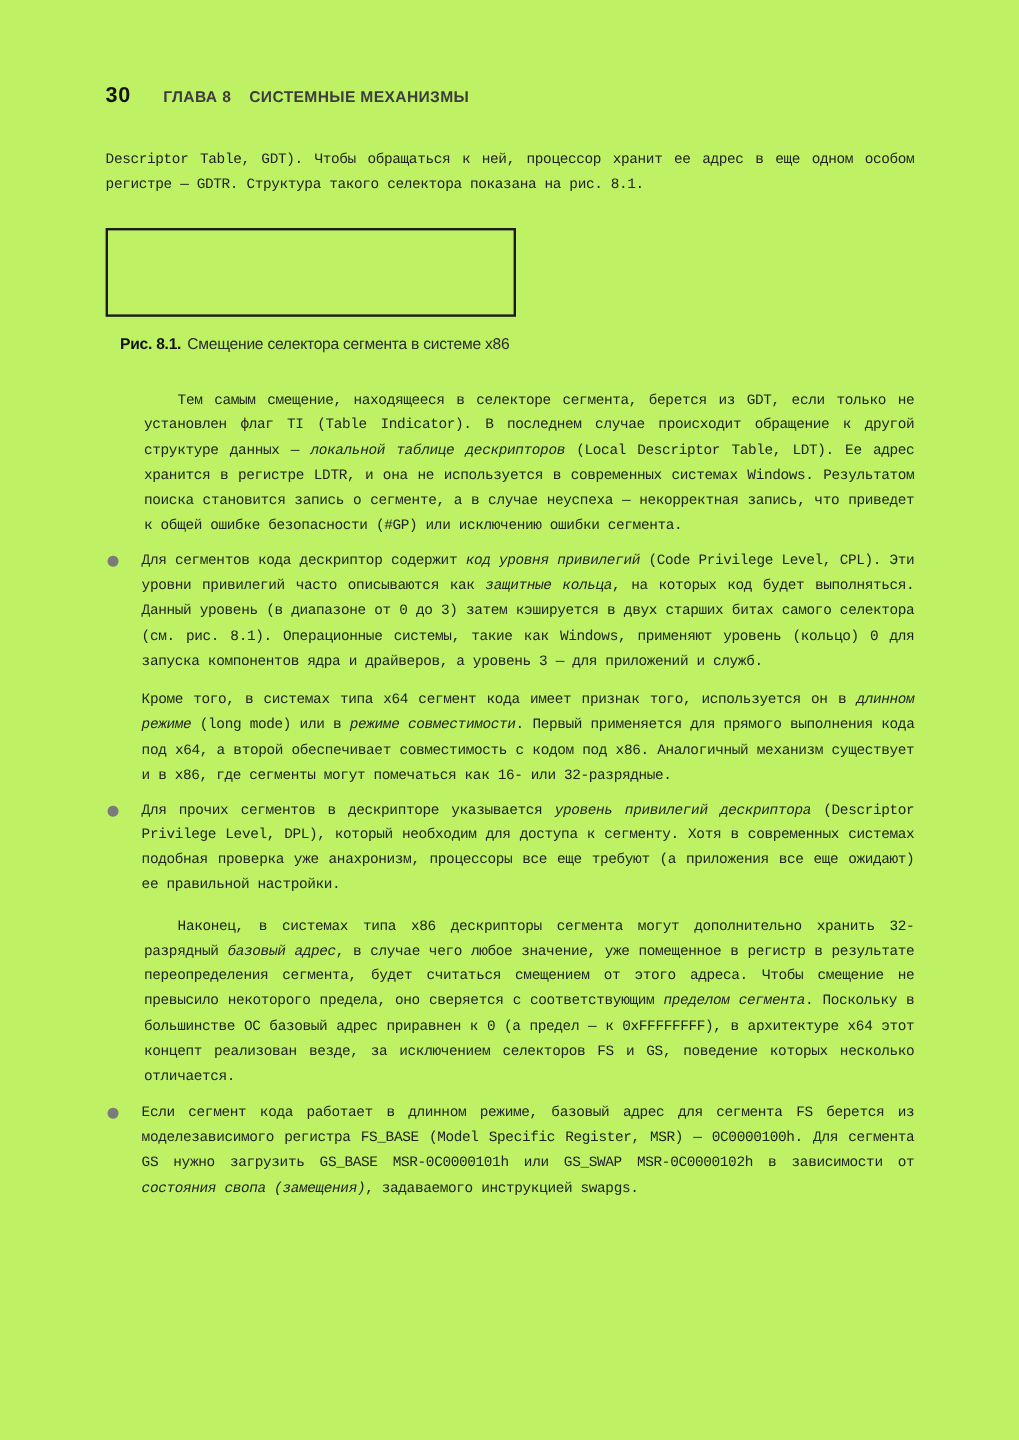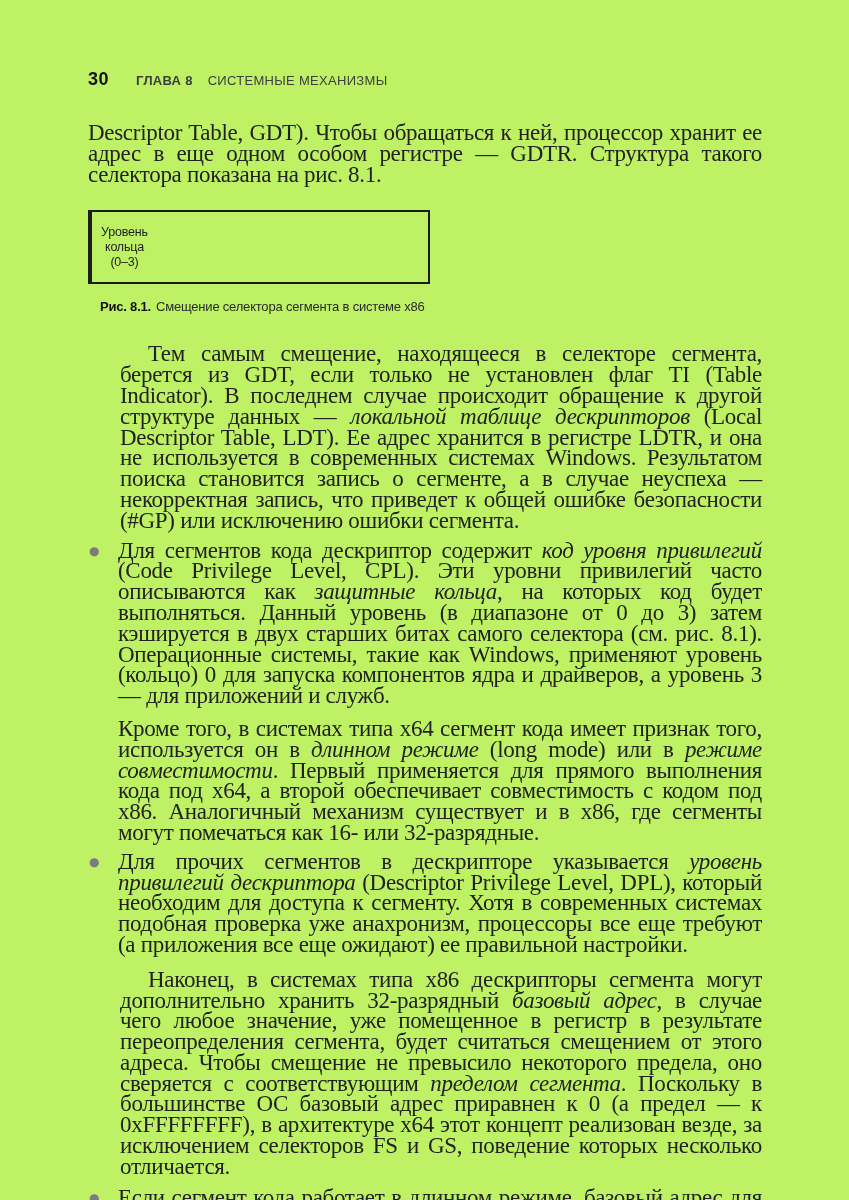--- a/index.html
+++ b/index.html
@@ -36,29 +36,29 @@
   }
   .chapter-label {
     font-size: 13px;
     font-weight: 700;
     color: #3d3d3d;
     letter-spacing: 0.3px;
     margin-right: 15px;
   }
   .chapter-title {
     font-size: 13px;
-    font-weight: 400;
+    font-weight: 700;
     color: #3d3d3d;
     letter-spacing: 0.3px;
   }
 
   
   .body {
-    font-family: Liberation Serif, serif;
-    font-size: 23px;
+    font-family: Liberation Mono, monospace;
+    font-size: 12px;
     line-height: 20.8px;
     letter-spacing: -0.3px;
     text-align: justify;
     color: #222222;
     margin: 0;
   }
   .indent { text-indent: 28px; margin-left: 32px; }
   .para1 { margin-bottom: 25px; }
   .para4 { margin-top: 14px; }
 
@@ -136,21 +136,20 @@
   <header class="running-head">
     <span class="pagenum">30</span>
     <span class="chapter-label">ГЛАВА 8</span>
     <span class="chapter-title">СИСТЕМНЫЕ МЕХАНИЗМЫ</span>
   </header>
 
   <p class="body para1"><span>Descriptor Table, GDT). Чтобы обращаться к ней, процессор хранит ее адрес в еще одном особом регистре — GDTR. Структура такого селектора показана на рис. 8.1.</span></p>
 
   <div class="figure">
     <div class="selector-box">
-      <div class="cell">Уровень кольца (0–3)</div>
     </div>
     <p class="caption"><b>Рис. 8.1.</b><span>Смещение селектора сегмента в системе x86</span></p>
   </div>
 
   <p class="body indent"><span>Тем самым смещение, находящееся в селекторе сегмента, берется из GDT, если только не установлен флаг TI (Table Indicator). В последнем случае происходит обращение к другой структуре данных — </span><i>локальной таблице дескрипторов</i><span> (Local Descriptor Table, LDT). Ее адрес хранится в регистре LDTR, и она не используется в современных системах Windows. Результатом поиска становится запись о сегменте, а в случае неуспеха — некорректная запись, что приведет к общей ошибке безопасности (#GP) или исключению ошибки сегмента.</span></p>
 
   <ul class="bullets">
     <li>
       <span class="marker">●</span>
       <p class="body"><span>Для сегментов кода дескриптор содержит </span><i>код уровня привилегий</i><span> (Code Privilege Level, CPL). Эти уровни привилегий часто описываются как </span><i>защитные кольца</i><span>, на которых код будет выполняться. Данный уровень (в диапазоне от 0 до 3) затем кэшируется в двух старших битах самого селектора (см. рис. 8.1). Операционные системы, такие как Windows, применяют уровень (кольцо) 0 для запуска компонентов ядра и драйверов, а уровень 3 — для приложений и служб.</span></p>

